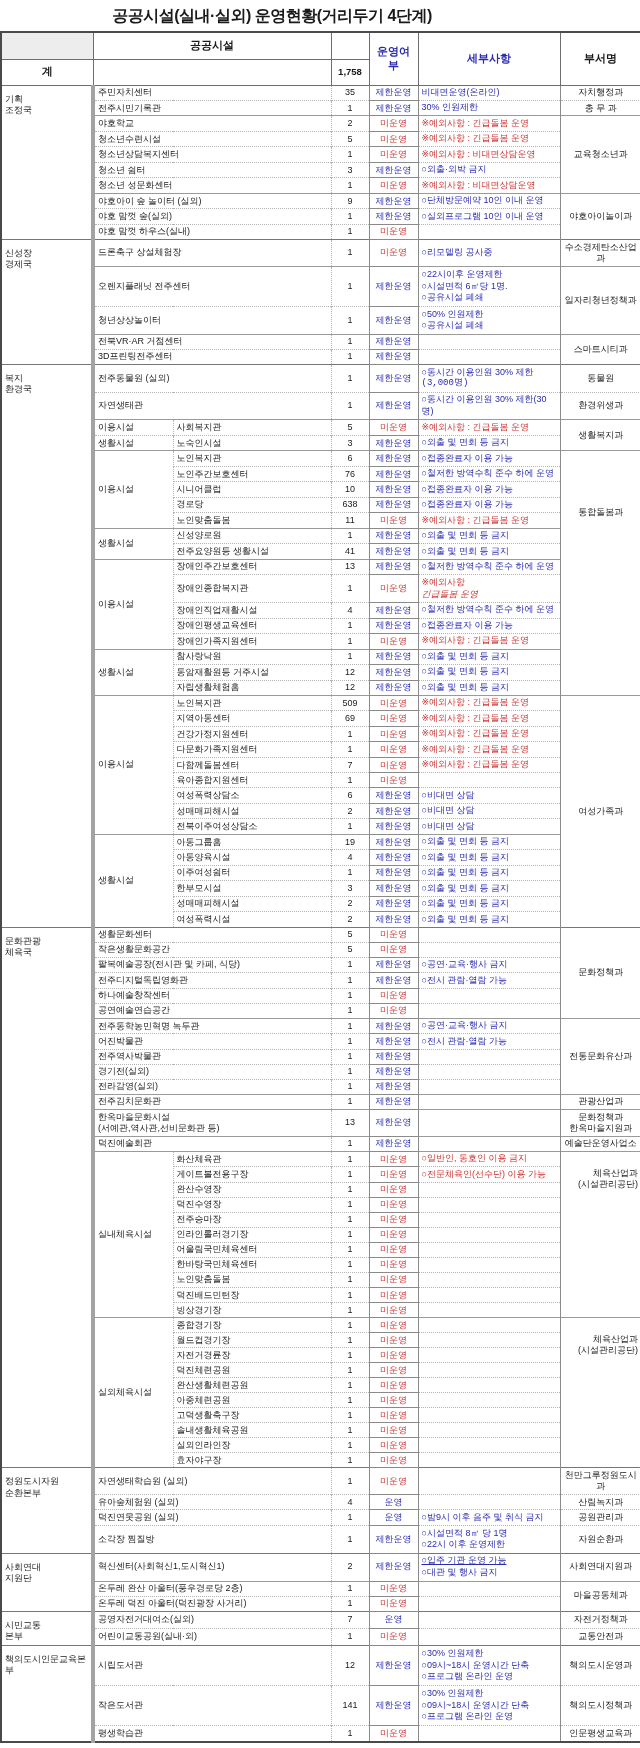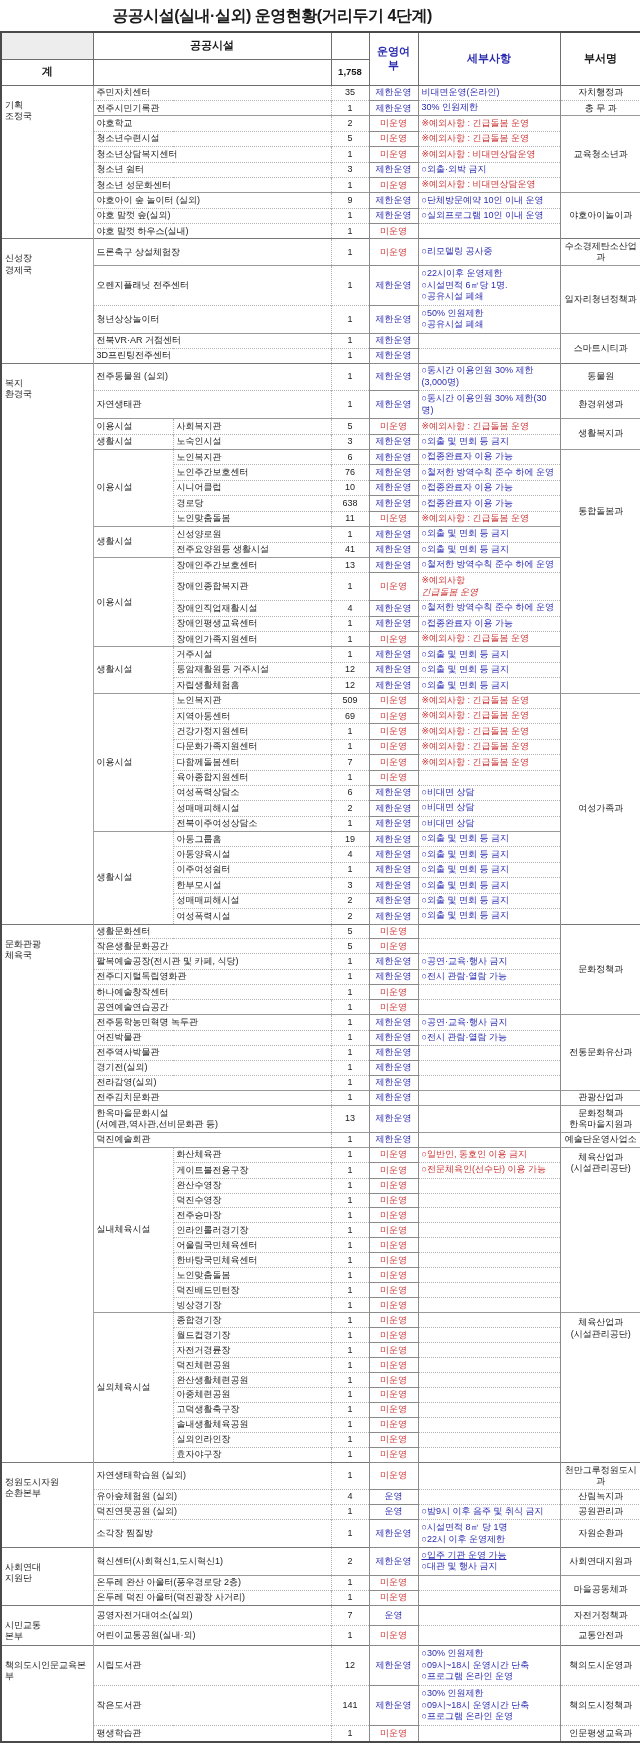--- a/index.html
+++ b/index.html
@@ -12,30 +12,30 @@
   th,td{padding:1px 3px;font-size:9px;line-height:1.25;vertical-align:middle;overflow:hidden;}
   table{border:2px solid #4a4a4a;}
   thead th{font-size:11px;font-weight:bold;border:1px solid #6e6e6e;background:#fff;}
   thead th.blank{background:#ededed;}
   thead tr.ha{height:27px}thead tr.hb{height:26px}
   thead th.total-num{font-size:9.5px;}
   
   td{border-top:1px dotted #b3b3b3;}
   tr.S > td{border-top:1.4px solid #777;}
   tr.G > td{border-top:1px solid #9a9a9a;}
-  td.bureau{border-right:1px solid #a3a3a3;vertical-align:top;text-align:left;white-space:pre-line;padding-top:14px;}
+  td.bureau{border-right:4px solid #a3a3a3;vertical-align:top;text-align:left;white-space:pre-line;padding-top:8px;}
   td.grp{border-right:1px dotted #b3b3b3;text-align:left;}
   td.nm{border-right:1px dotted #b3b3b3;text-align:left;white-space:pre-line;}
   td.ct{border-right:1px solid #8a8a8a;text-align:center;}
   td.st{border:1px solid #8a8a8a;text-align:center;}
   tr.S > td.st{border-top:1.4px solid #777;}
   td.dt{border-right:1px solid #8a8a8a;text-align:left;}
   td.dt div{line-height:1.3;}
   td.dp{text-align:center;white-space:pre-line;}
-  td.dp.top{vertical-align:top;padding-top:4px;}
+  td.dp.top{vertical-align:top;padding-top:16px;text-align:right;}
 </style>
 </head>
 <body>
 
 <div class="page">
   <div class="title">공공시설(실내·실외) 운영현황(거리두기 4단계)</div>
   <table>
     <colgroup>
       <col class="c1">
         <col class="c2">
@@ -190,21 +190,21 @@
           <td class="dt"></td>
         </tr>
         <tr class="S">
           <td class="bureau" rowspan="34">복지
 환경국</td>
           <td class="nm" colspan="2">전주동물원 (실외)</td>
           <td class="ct">1</td>
           <td class="st" style="color: rgb(43, 43, 176);">제한운영</td>
           <td class="dt">
             <div style="color: rgb(43, 43, 176);">○동시간 이용인원 30% 제한</div>
-            <div style="color: rgb(43, 43, 176);">(3,000명)</div>
+            <div style="color: rgb(43, 43, 176); font-family: Liberation Mono, monospace;">(3,000명)</div>
           </td>
           <td class="dp">동물원</td>
         </tr>
         <tr>
           <td class="nm" colspan="2">자연생태관</td>
           <td class="ct">1</td>
           <td class="st" style="color: rgb(43, 43, 176);">제한운영</td>
           <td class="dt">
             <div style="color: rgb(43, 43, 176);">○동시간 이용인원 30% 제한(30명)</div>
           </td>
@@ -326,21 +326,21 @@
         <tr>
           <td class="nm">장애인가족지원센터</td>
           <td class="ct">1</td>
           <td class="st" style="color: rgb(204, 51, 51);">미운영</td>
           <td class="dt">
             <div style="color: rgb(204, 51, 51);">※예외사항 : 긴급돌봄 운영</div>
           </td>
         </tr>
         <tr class="G">
           <td class="grp" rowspan="3">생활시설</td>
-          <td class="nm">거주시설</td>
+          <td class="nm">참사랑낙원</td>
           <td class="ct">1</td>
           <td class="st" style="color: rgb(43, 43, 176);">제한운영</td>
           <td class="dt">
             <div style="color: rgb(43, 43, 176);">○외출 및 면회 등 금지</div>
           </td>
         </tr>
         <tr>
           <td class="nm">동암재활원등 거주시설</td>
           <td class="ct">12</td>
           <td class="st" style="color: rgb(43, 43, 176);">제한운영</td>

